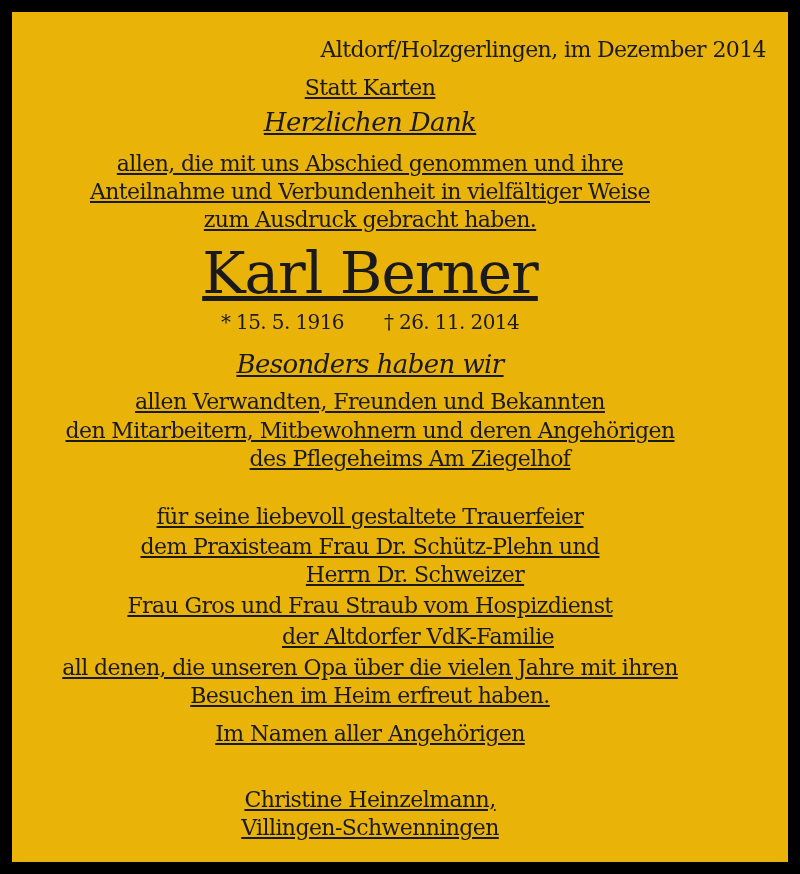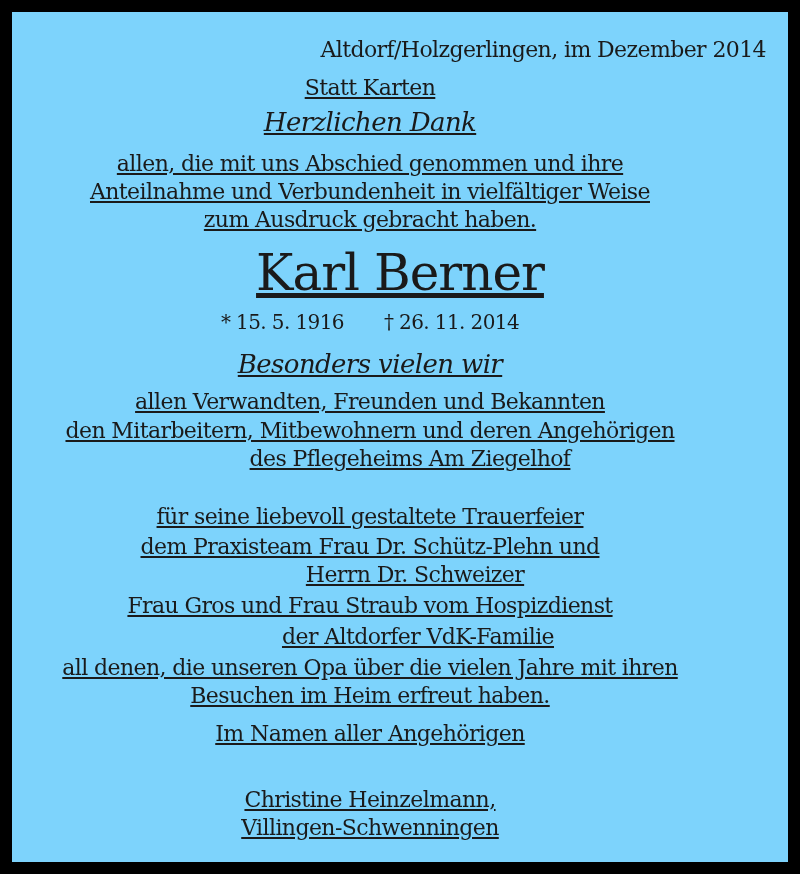--- a/index.html
+++ b/index.html
@@ -16,21 +16,21 @@
     .frame {
       position: absolute;
       left: 0; top: 0;
       width: 800px; height: 874px;
       background: #000;
     }
     .card {
       position: absolute;
       left: 12px; top: 12px;
       width: 776px; height: 850px;
-      background: #7dd3fc;
+      background: #eab308;
       color: #1a1a1a;
       font-family: "DejaVu Serif", "Liberation Serif", serif;
     }
     .line {
       position: absolute;
       left: 0;
       width: 716px;
       text-align: center;
       white-space: nowrap;
       font-size: 22px;
@@ -43,24 +43,23 @@
       right: 22px;
       top: 24px;
       font-size: 22px;
       line-height: 28px;
       letter-spacing: -0.6px;
       white-space: nowrap;
     }
     .italic { font-style: italic; }
     .heading { font-size: 26px; line-height: 32px; }
     .name {
-      font-size: 50px;
+      font-size: 58px;
       line-height: 58px;
       letter-spacing: -1px;
-      padding-left: 30px;
     }
     .dates { font-size: 20px; }
     .dates span { display: inline-block; }
     .dates .gap { width: 40px; }
   </style>
 </head>
 <body>
 
 <div class="frame">
   <div class="card">
@@ -74,21 +73,21 @@
     <div class="line" style="top:138px;">allen, die mit uns Abschied genommen und ihre</div>
     <div class="line" style="top:166px;">Anteilnahme und Verbundenheit in vielfältiger Weise</div>
     <div class="line" style="top:194px;">zum Ausdruck gebracht haben.</div>
 
     <div class="line name" style="top:232px;">Karl Berner</div>
 
     <div class="line dates" style="top:296px;">
       <span>* 15. 5. 1916</span><span class="gap"></span><span>† 26. 11. 2014</span>
     </div>
 
-    <div class="line italic heading" style="top:336px;">Besonders vielen wir</div>
+    <div class="line italic heading" style="top:336px;">Besonders haben wir</div>
 
     <div class="line" style="top:376px;">allen Verwandten, Freunden und Bekannten</div>
     <div class="line" style="top:405px;">den Mitarbeitern, Mitbewohnern und deren Angehörigen</div>
     <div class="line" style="top:433px;margin-left:40px;">des Pflegeheims Am Ziegelhof</div>
     <div class="line" style="top:491px;">für seine liebevoll gestaltete Trauerfeier</div>
     <div class="line" style="top:521px;">dem Praxisteam Frau Dr. Schütz-Plehn und</div>
     <div class="line" style="top:549px;margin-left:45px;">Herrn Dr. Schweizer</div>
     <div class="line" style="top:580px;">Frau Gros und Frau Straub vom Hospizdienst</div>
     <div class="line" style="top:611px;padding-left:48px;">der Altdorfer VdK-Familie</div>
     <div class="line" style="top:642px;">all denen, die unseren Opa über die vielen Jahre mit ihren</div>

